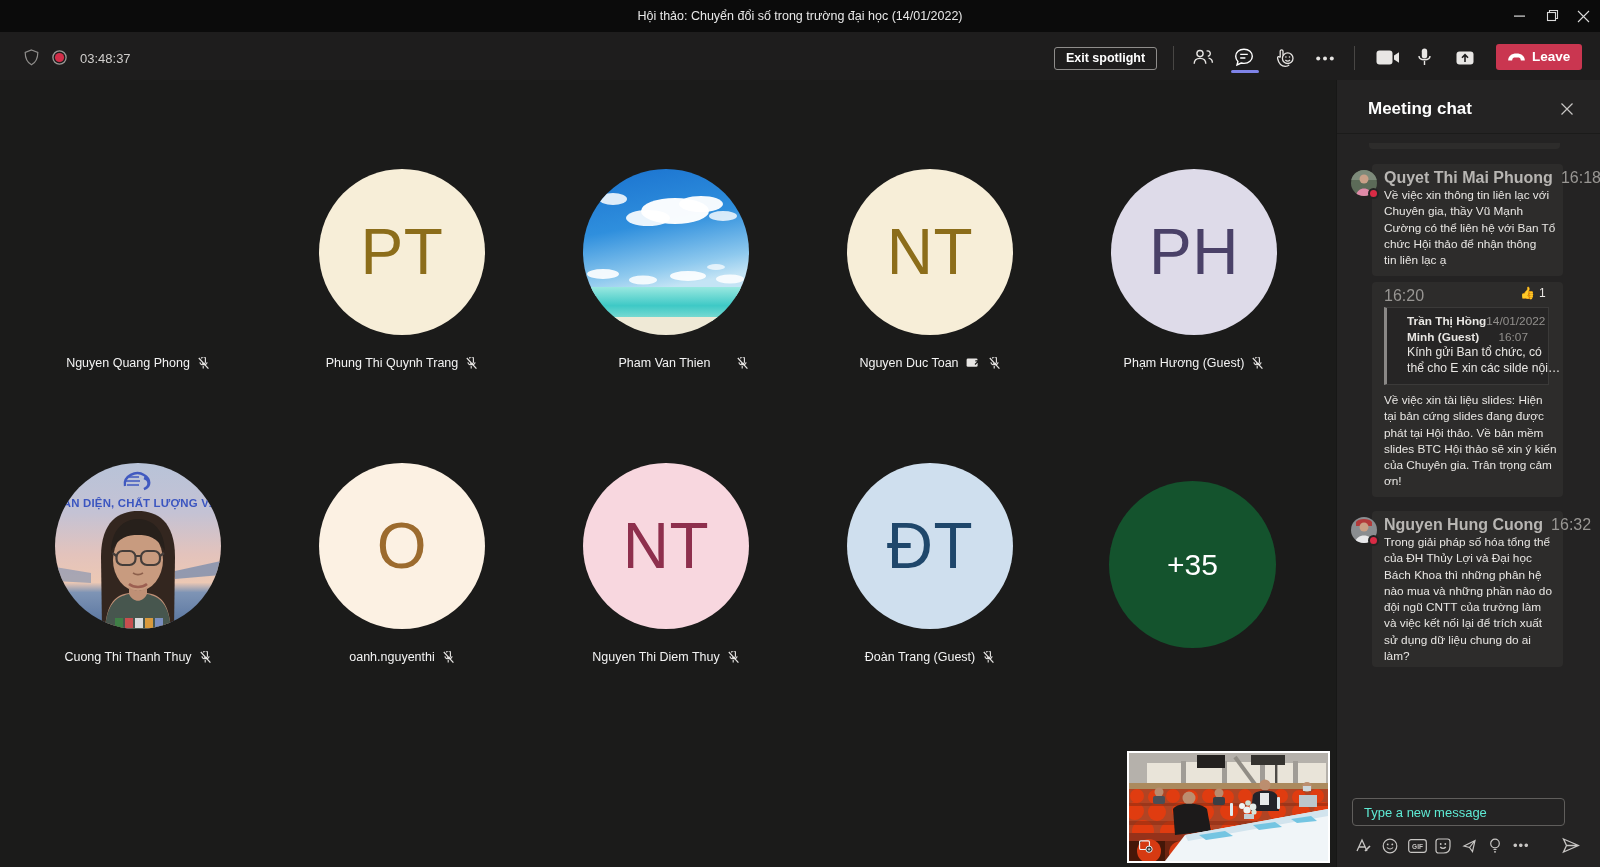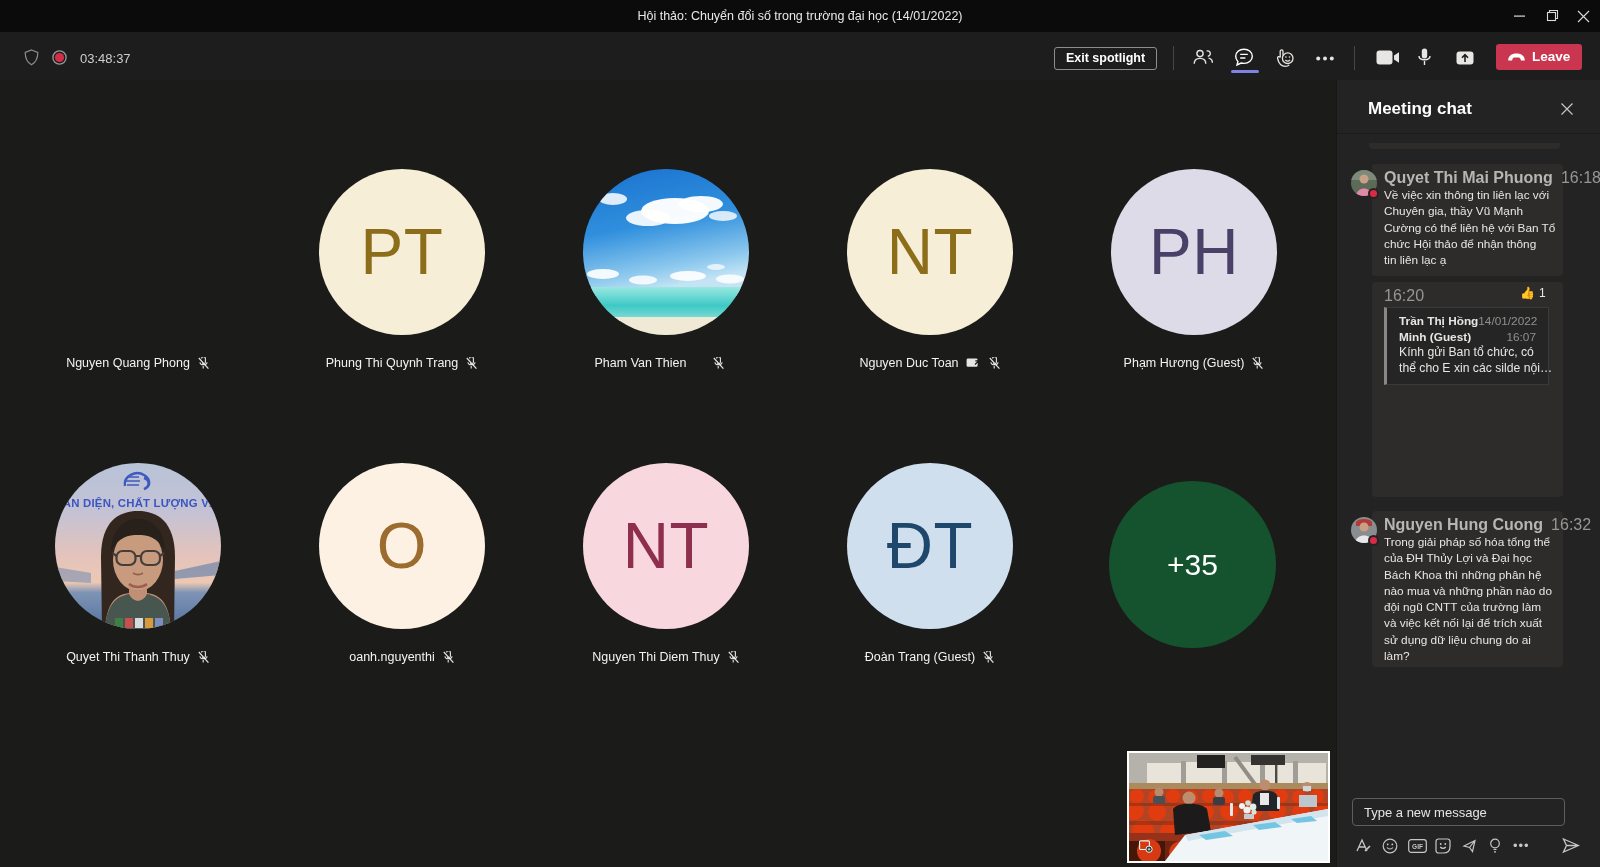--- a/index.html
+++ b/index.html
@@ -156,21 +156,21 @@
         <path d="M1.8 1 L11.4 11.6" stroke="#e8e6e4" stroke-width="1.2"></path>
       </svg>
     </div>
   <div class="namelabel" style="left:270px; top:276px; width:264px; justify-content:center;">
       <span>Phung Thi Quynh Trang</span>
       <svg width="13" height="13" viewBox="0 0 13 13">
         <path d="M4.6 1.6 a1.9 1.9 0 0 1 3.8 0 v3.4 a1.9 1.9 0 0 1 -3.2 1.4 M3 5.2 c0 3.4 7 3.4 7 0 M6.2 9 v2.4" fill="none" stroke="#e8e6e4" stroke-width="1.1"></path>
         <path d="M1.8 1 L11.4 11.6" stroke="#e8e6e4" stroke-width="1.2"></path>
       </svg>
     </div>
-  <div class="namelabel" style="left:528px; top:276px; width:264px; justify-content:center;gap:26px;">
+  <div class="namelabel" style="left:552px; top:276px; width:264px; justify-content:center;gap:26px;">
       <span>Pham Van Thien</span>
       <svg width="13" height="13" viewBox="0 0 13 13">
         <path d="M4.6 1.6 a1.9 1.9 0 0 1 3.8 0 v3.4 a1.9 1.9 0 0 1 -3.2 1.4 M3 5.2 c0 3.4 7 3.4 7 0 M6.2 9 v2.4" fill="none" stroke="#e8e6e4" stroke-width="1.1"></path>
         <path d="M1.8 1 L11.4 11.6" stroke="#e8e6e4" stroke-width="1.2"></path>
       </svg>
     </div>
   <div class="namelabel" style="left:798px; top:276px; width:264px; justify-content:center;">
       <span>Nguyen Duc Toan</span>
       <svg width="15" height="13" viewBox="0 0 15 13">
         <rect x="0.6" y="1.6" width="11" height="8.2" rx="1.4" fill="#e8e6e4"></rect>
@@ -237,21 +237,21 @@
       <span class="initials" style="color:#8e2f4d;">NT</span>
     </div>
   <div class="tilecircle" style="left:847px; top:383px; width:166px; height:166px; background:#cfdfee;">
       <span class="initials" style="color:#1f476b;">ĐT</span>
     </div>
   <div class="tilecircle" style="left:1109px; top:401px; width:167px; height:167px; background:#14532d;">
       <span style="color:#ffffff; font-size:30px;">+35</span>
     </div>
 
   <div class="namelabel" style="left:6px; top:570px; width:264px; justify-content:center;">
-      <span>Quyet Thi Thanh Thuy</span>
+      <span>Cuong Thi Thanh Thuy</span>
       <svg width="13" height="13" viewBox="0 0 13 13">
         <path d="M4.6 1.6 a1.9 1.9 0 0 1 3.8 0 v3.4 a1.9 1.9 0 0 1 -3.2 1.4 M3 5.2 c0 3.4 7 3.4 7 0 M6.2 9 v2.4" fill="none" stroke="#e8e6e4" stroke-width="1.1"></path>
         <path d="M1.8 1 L11.4 11.6" stroke="#e8e6e4" stroke-width="1.2"></path>
       </svg>
     </div>
   <div class="namelabel" style="left:270px; top:570px; width:264px; justify-content:center;">
       <span>oanh.nguyenthi</span>
       <svg width="13" height="13" viewBox="0 0 13 13">
         <path d="M4.6 1.6 a1.9 1.9 0 0 1 3.8 0 v3.4 a1.9 1.9 0 0 1 -3.2 1.4 M3 5.2 c0 3.4 7 3.4 7 0 M6.2 9 v2.4" fill="none" stroke="#e8e6e4" stroke-width="1.1"></path>
         <path d="M1.8 1 L11.4 11.6" stroke="#e8e6e4" stroke-width="1.2"></path>
@@ -403,31 +403,32 @@
     </svg>
   </div>
   <div class="badge" style="left:31px; top:108px;"></div>
   <div class="bubble" style="top:84px; height:112px;">
     <div class="hdr"><b>Quyet Thi Mai Phuong</b>16:18</div>
     <div>Về việc xin thông tin liên lạc với<br>Chuyên gia, thầy Vũ Mạnh<br>Cường có thể liên hệ với Ban Tổ<br>chức Hội thảo để nhận thông<br>tin liên lạc ạ</div>
   </div>
 
   <div class="bubble" style="top:202px; height:215px;">
     <div class="hdr">16:20</div>
-    <div class="abs" style="left:12px; top:25px; width:165px; height:78px; background:#262525; border:1px solid #3b3a39; border-left:3px solid #8a8886; padding:6px 12px; font-size:11.8px; line-height:15.5px;">
+    <div class="abs" style="left:12px; top:25px; width:165px; height:78px; background:#262525; border:1px solid #3b3a39; border-left:3px solid #8a8886; padding:6px 20px; font-size:11.8px; line-height:15.5px;">
       <div style="display:flex; justify-content:space-between;">
           <span style="color:#e8e6e3; font-weight:bold;">Trần Thị Hồng</span>
           <span style="color:#918f8c;">14/01/2022</span>
         </div>
       <div style="display:flex; justify-content:space-between;">
           <span style="color:#e8e6e3; font-weight:bold;">Minh (Guest)</span>
           <span style="color:#918f8c;">16:07</span>
         </div>
       <div style="color:#e8e6e3; font-size:12.2px;">Kính gửi Ban tổ chức, có<br>thể cho E xin các silde nội…</div>
     </div>
+    <div class="abs" style="left:12px; top:110px;">Về việc xin tài liệu slides: Hiện<br>tại bản cứng slides đang được<br>phát tại Hội thảo. Về bản mềm<br>slides BTC Hội thảo sẽ xin ý kiến<br>của Chuyên gia. Trân trọng cảm<br>ơn!</div>
     <div class="abs" style="left:148px; top:3px; display:flex; align-items:center; gap:4px;">
         <span style="font-size:12px;">👍</span>
         <span style="color:#e8e6e3; font-size:12px;">1</span>
       </div>
   </div>
 
   <div class="msgavatar" style="top:437px;">
     <svg width="26" height="26" viewBox="0 0 26 26">
       <rect width="26" height="26" fill="#8a8d90"></rect>
       <path d="M5 5 C7 1 19 1 21 5 L21 9 L5 9 Z" fill="#b33a3a"></path>
@@ -436,21 +437,21 @@
     </svg>
   </div>
   <div class="badge" style="left:31px; top:455px;"></div>
   <div class="bubble" style="top:431px; height:156px;">
     <div class="hdr"><b>Nguyen Hung Cuong</b>16:32</div>
     <div>Trong giải pháp số hóa tổng thể<br>của ĐH Thủy Lợi và Đại học<br>Bách Khoa thì những phân hệ<br>nào mua và những phần nào do<br>đội ngũ CNTT của trường làm<br>và việc kết nối lại để trích xuất<br>sử dụng dữ liệu chung do ai<br>làm?</div>
   </div>
 
 
   <div class="abs" style="left:15px; top:718px; width:213px; height:28px; border:1px solid #605e5c; border-radius:4px; background:#242323;">
-    <div class="abs" style="left:11px; top:6px; color:#e5e5e5; font-size:13px;">Type a new message</div>
+    <div class="abs" style="left:11px; top:6px; color:#5eead4; font-size:13px;">Type a new message</div>
   </div>
 
   <svg class="abs" style="left:18px; top:758px" width="17" height="16" viewBox="0 0 17 16">
     <path d="M2 13 L7 2 L12 13 M4 9 h6" fill="none" stroke="#c8c6c4" stroke-width="1.3"></path>
     <path d="M10 13 L15 8" stroke="#c8c6c4" stroke-width="1.6"></path>
   </svg>
   <svg class="abs" style="left:45px; top:758px" width="16" height="16" viewBox="0 0 16 16">
     <circle cx="8" cy="8" r="6.8" fill="none" stroke="#c8c6c4" stroke-width="1.2"></circle>
     <circle cx="5.7" cy="6.4" r="0.9" fill="#c8c6c4"></circle>
       <circle cx="10.3" cy="6.4" r="0.9" fill="#c8c6c4"></circle>

